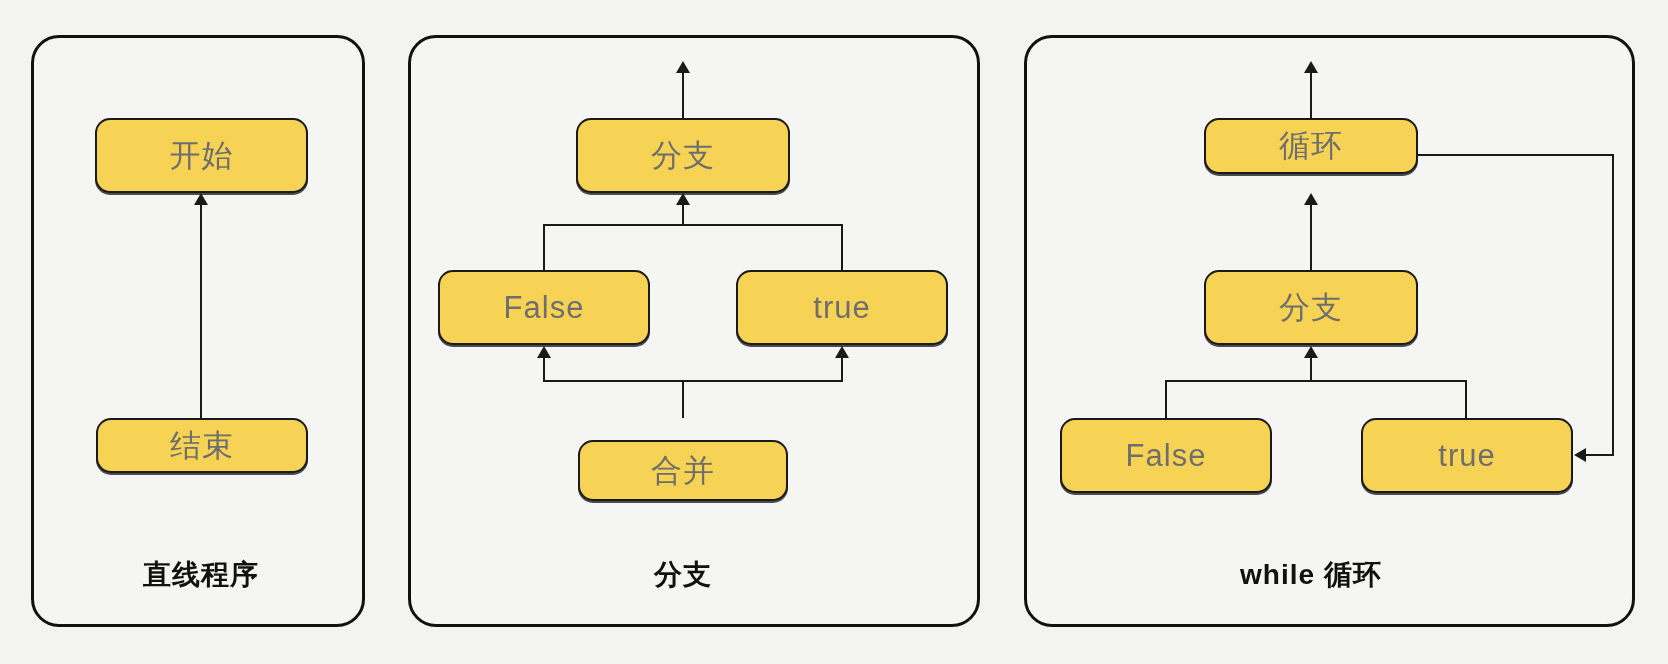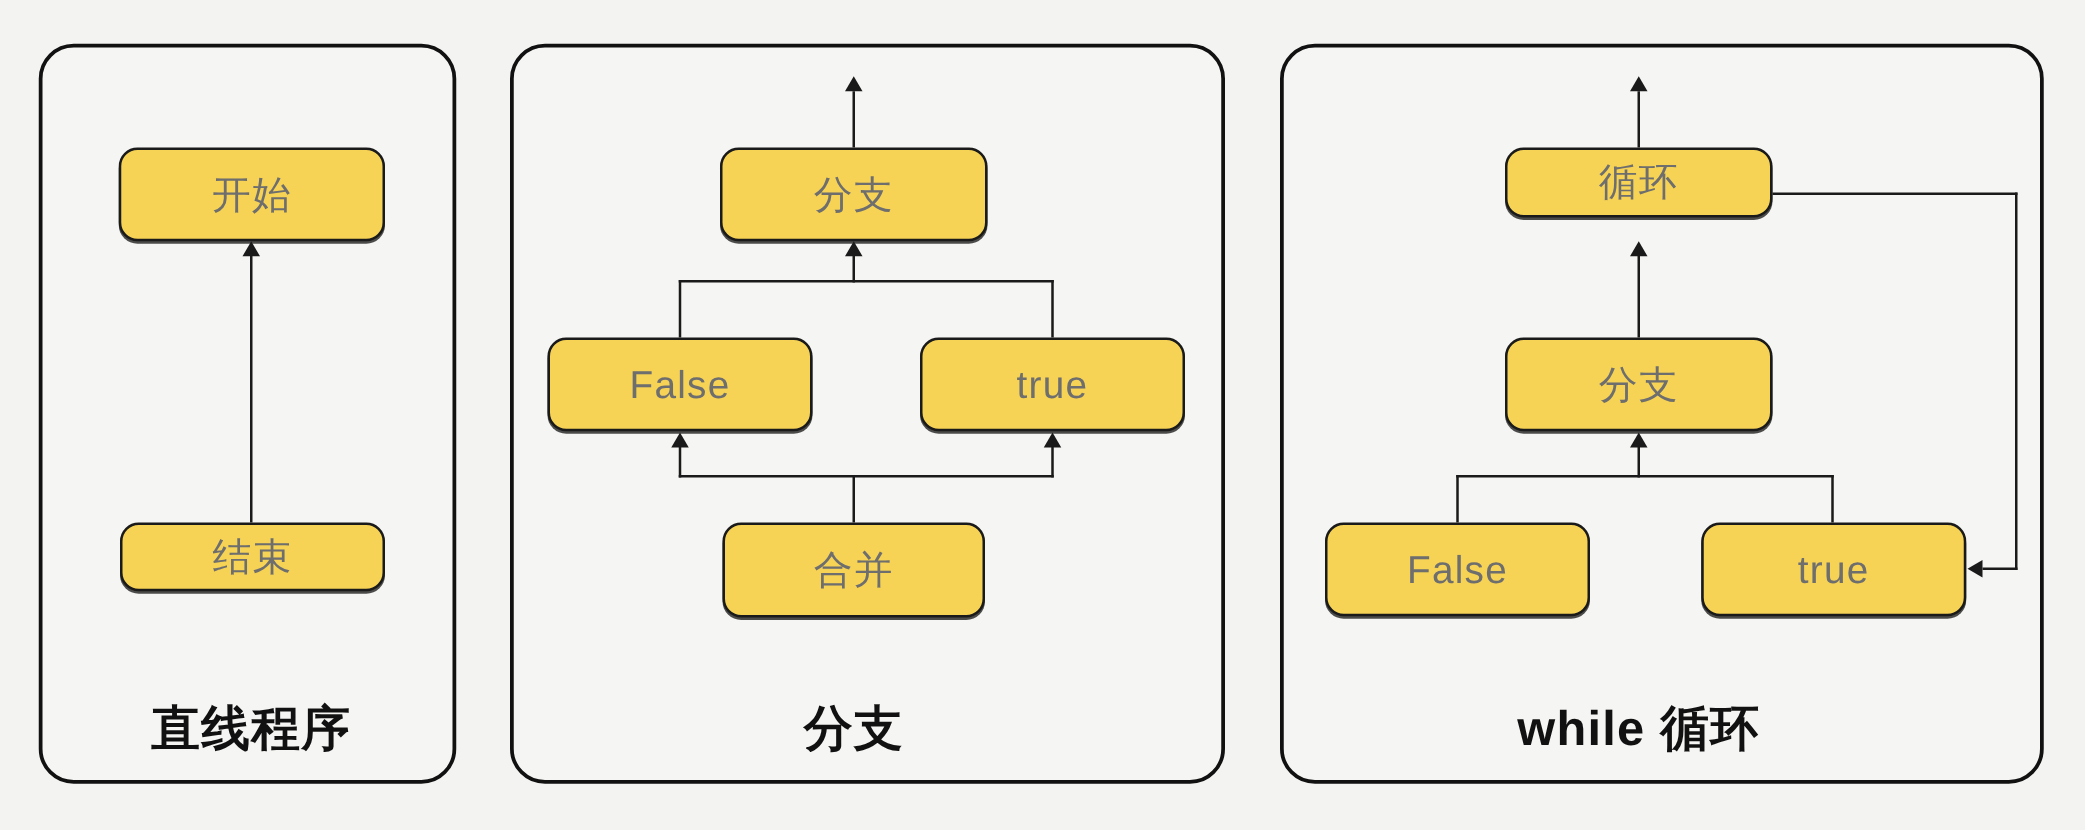--- a/index.html
+++ b/index.html
@@ -41,21 +41,21 @@
   }
   .arrow-left {
     position: absolute; width: 0; height: 0;
     border-top: 7px solid transparent;
     border-bottom: 7px solid transparent;
     border-right: 12px solid var(--line-color, #1a1a1a);
   }
   .caption {
     position: absolute;
     text-align: center;
-    font-size: 39px; font-weight: bold;
+    font-size: 28px; font-weight: bold;
     color: var(--caption-color, #111);
     letter-spacing: 1px;
   }
 </style>
 </head>
 <body>
 
 <div class="canvas">
 
   <div class="panel" style="left:31px; top:35px; width:334px; height:592px"></div>
@@ -95,21 +95,21 @@
     <span>true</span>
   </div>
 
   <div class="arrow-up" style="left:537px; top:346px"></div>
   <div class="vline" style="left:543px; top:357px; height:25px"></div>
   <div class="arrow-up" style="left:835px; top:346px"></div>
   <div class="vline" style="left:841px; top:357px; height:25px"></div>
   <div class="hline" style="left:543px; top:380px; width:300px"></div>
   <div class="vline" style="left:682px; top:380px; height:38px"></div>
 
-  <div class="node" style="left:578px; top:418px; width:210px; height:76px">
+  <div class="node" style="left:578px; top:440px; width:210px; height:61px">
     <span>合并</span>
   </div>
 
   <div class="caption" style="left:408px; top:556px; width:550px">分支</div>
 
   <div class="panel" style="left:1024px; top:35px; width:611px; height:592px"></div>
 
   <div class="arrow-up" style="left:1304px; top:61px"></div>
   <div class="vline" style="left:1310px; top:73px; height:45px"></div>
 

